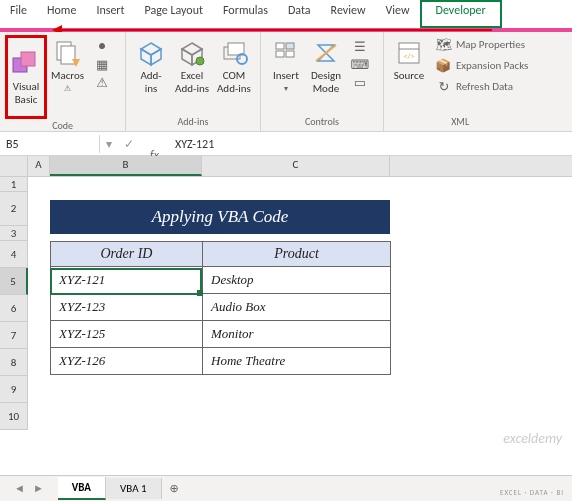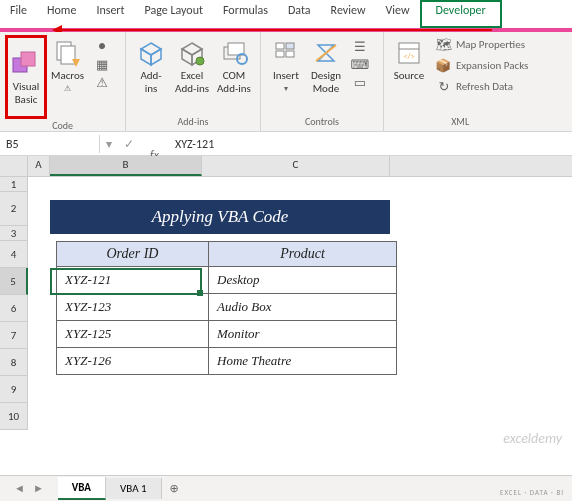--- a/index.html
+++ b/index.html
@@ -211,21 +211,21 @@
       font-family: 'Segoe Script', cursive;
       font-size: 17px;
       display: flex;
       align-items: center;
       justify-content: center;
       font-style: italic;
       margin-top: 8px;
     }
     .data-table {
       position: absolute;
-      left: 28px;
+      left: 22px;
       top: 64px;
       border-collapse: collapse;
     }
     .data-table th {
       background: #d9e1f2;
       border: 1px solid #666;
       padding: 4px 8px;
       font-family: 'Segoe Script', cursive;
       font-size: 14px;
       font-weight: normal;

